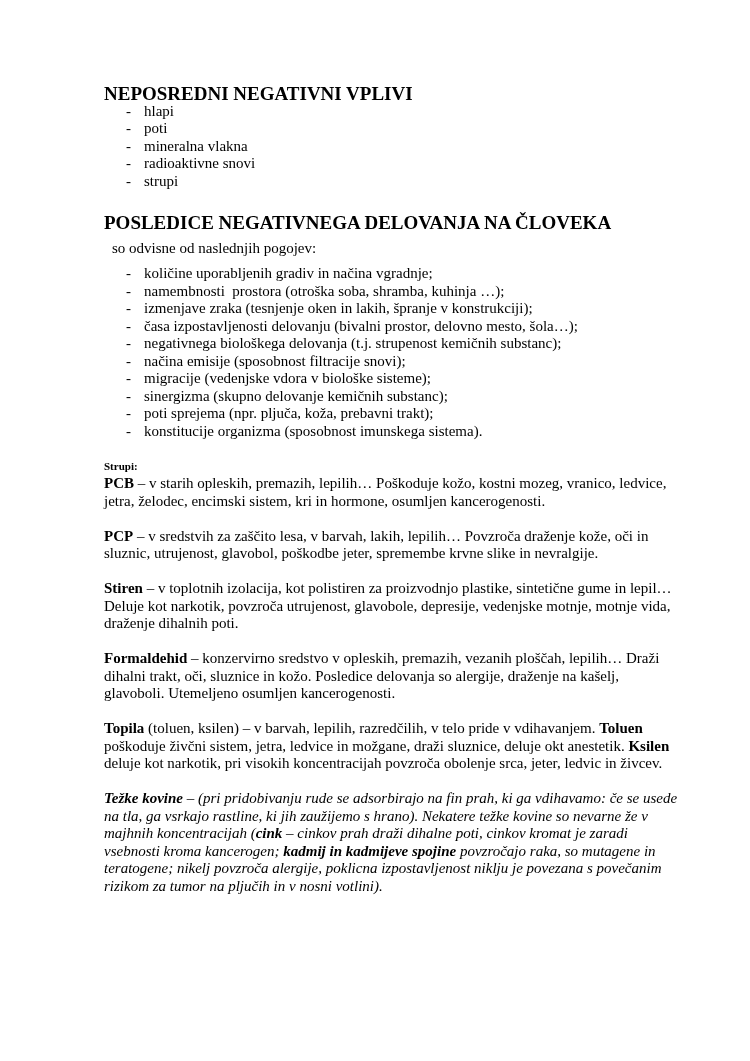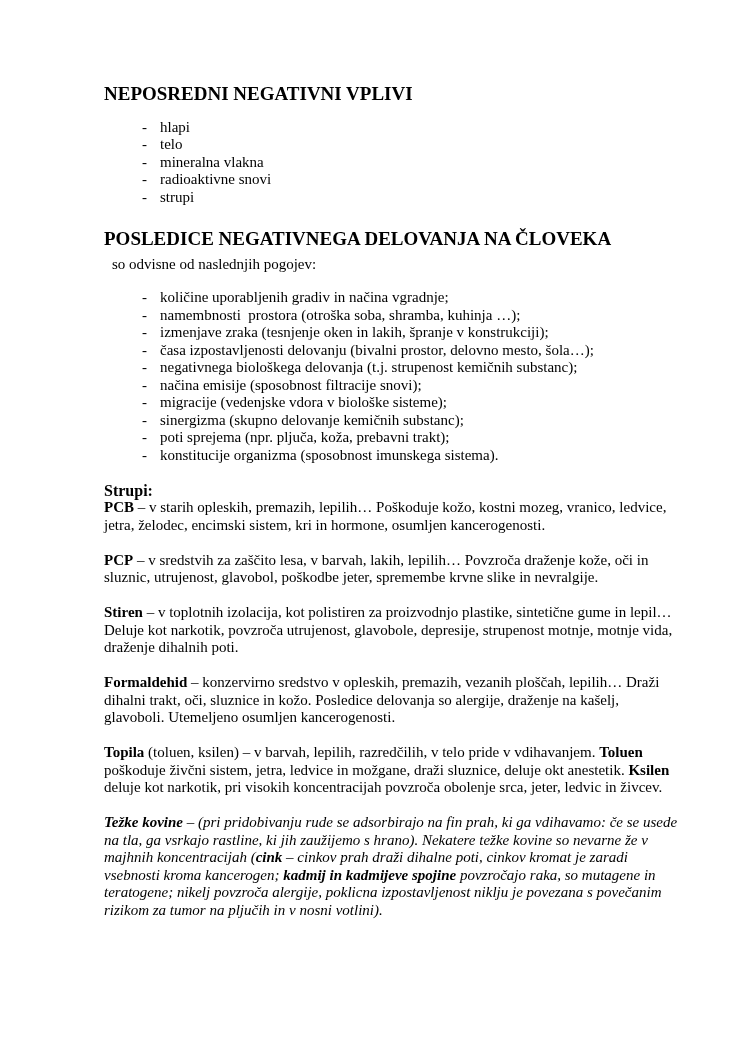--- a/index.html
+++ b/index.html
@@ -23,30 +23,30 @@
     font-size: 15px;
     line-height: 17.5px;
   }
   h1.doc-heading {
     font-size: 19px;
     line-height: 17.5px;
     font-weight: bold;
     margin: 0;
   }
   h2.sub-heading {
-    font-size: 16px;
+    font-size: 11px;
     line-height: 17.5px;
     font-weight: bold;
     margin: 0;
   }
   p.intro-line {
     margin: 8px;
   }
   ul.dash-list {
-    margin: 16px;
+    margin: 0;
     padding: 0;
     list-style: none;
   }
   ul.dash-list li {
     position: relative;
     padding-left: 40px;
     white-space: pre-wrap;
   }
   ul.dash-list li::before {
     content: "-";
@@ -73,21 +73,21 @@
 </style>
 </head>
 <body>
 
 <div class="page">
 
   <section class="doc-section first-gap">
     <h1 class="doc-heading">NEPOSREDNI NEGATIVNI VPLIVI</h1>
     <ul class="dash-list">
         <li>hlapi</li>
-        <li>telo</li>
+        <li>poti</li>
         <li>mineralna vlakna</li>
         <li>radioaktivne snovi</li>
         <li>strupi</li>
       </ul>
   </section>
 
   <section class="doc-section">
     <h1 class="doc-heading">POSLEDICE NEGATIVNEGA DELOVANJA NA ČLOVEKA</h1>
     <p class="intro-line">so odvisne od naslednjih pogojev:</p>
     <ul class="dash-list">
@@ -102,20 +102,20 @@
         <li>poti sprejema (npr. pljuča, koža, prebavni trakt);</li>
         <li>konstitucije organizma (sposobnost imunskega sistema).</li>
       </ul>
   </section>
 
   <section class="doc-section">
     <h2 class="sub-heading">Strupi:</h2>
     <div class="toxin-paragraphs">
         <p><b>PCB</b><span> – v starih opleskih, premazih, lepilih… Poškoduje kožo, kostni mozeg, vranico, ledvice, jetra, želodec, encimski sistem, kri in hormone, osumljen kancerogenosti.</span></p>
         <p><b>PCP</b><span> – v sredstvih za zaščito lesa, v barvah, lakih, lepilih… Povzroča draženje kože, oči in sluznic, utrujenost, glavobol, poškodbe jeter, spremembe krvne slike in nevralgije.</span></p>
-        <p><b>Stiren</b><span> – v toplotnih izolacija, kot polistiren za proizvodnjo plastike, sintetične gume in lepil… Deluje kot narkotik, povzroča utrujenost, glavobole, depresije, strupenost motnje, motnje vida, draženje dihalnih poti.</span></p>
+        <p><b>Stiren</b><span> – v toplotnih izolacija, kot polistiren za proizvodnjo plastike, sintetične gume in lepil… Deluje kot narkotik, povzroča utrujenost, glavobole, depresije, vedenjske motnje, motnje vida, draženje dihalnih poti.</span></p>
         <p><b>Formaldehid</b><span> – konzervirno sredstvo v opleskih, premazih, vezanih ploščah, lepilih… Draži dihalni trakt, oči, sluznice in kožo. Posledice delovanja so alergije, draženje na kašelj, glavoboli. Utemeljeno osumljen kancerogenosti.</span></p>
         <p><b>Topila</b><span> (toluen, ksilen) – v barvah, lepilih, razredčilih, v telo pride v vdihavanjem. </span><b>Toluen</b><span> poškoduje živčni sistem, jetra, ledvice in možgane, draži sluznice, deluje okt anestetik. </span><b>Ksilen</b><span> deluje kot narkotik, pri visokih koncentracijah povzroča obolenje srca, jeter, ledvic in živcev.</span></p>
         <p><b>Težke kovine</b><span> – (pri pridobivanju rude se adsorbirajo na fin prah, ki ga vdihavamo: če se usede na tla, ga vsrkajo rastline, ki jih zaužijemo s hrano). Nekatere težke kovine so nevarne že v majhnih koncentracijah (</span><b>cink</b><span> – cinkov prah draži dihalne poti, cinkov kromat je zaradi vsebnosti kroma kancerogen; </span><b>kadmij in kadmijeve spojine</b><span> povzročajo raka, so mutagene in teratogene; nikelj povzroča alergije, poklicna izpostavljenost niklju je povezana s povečanim rizikom za tumor na pljučih in v nosni votlini).</span></p>
       </div>
   </section>
 
 </div>
 
 </body></html>

